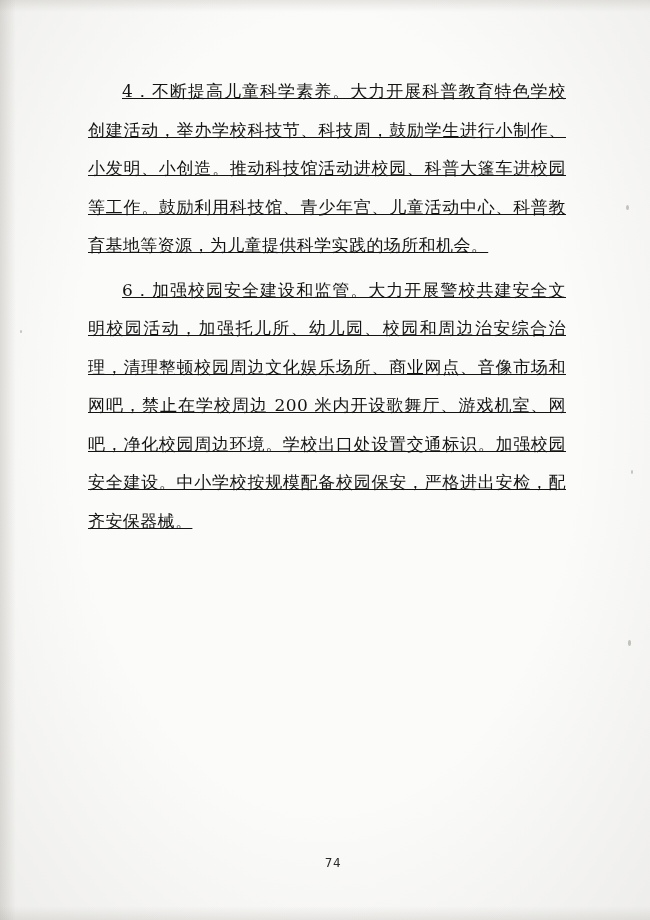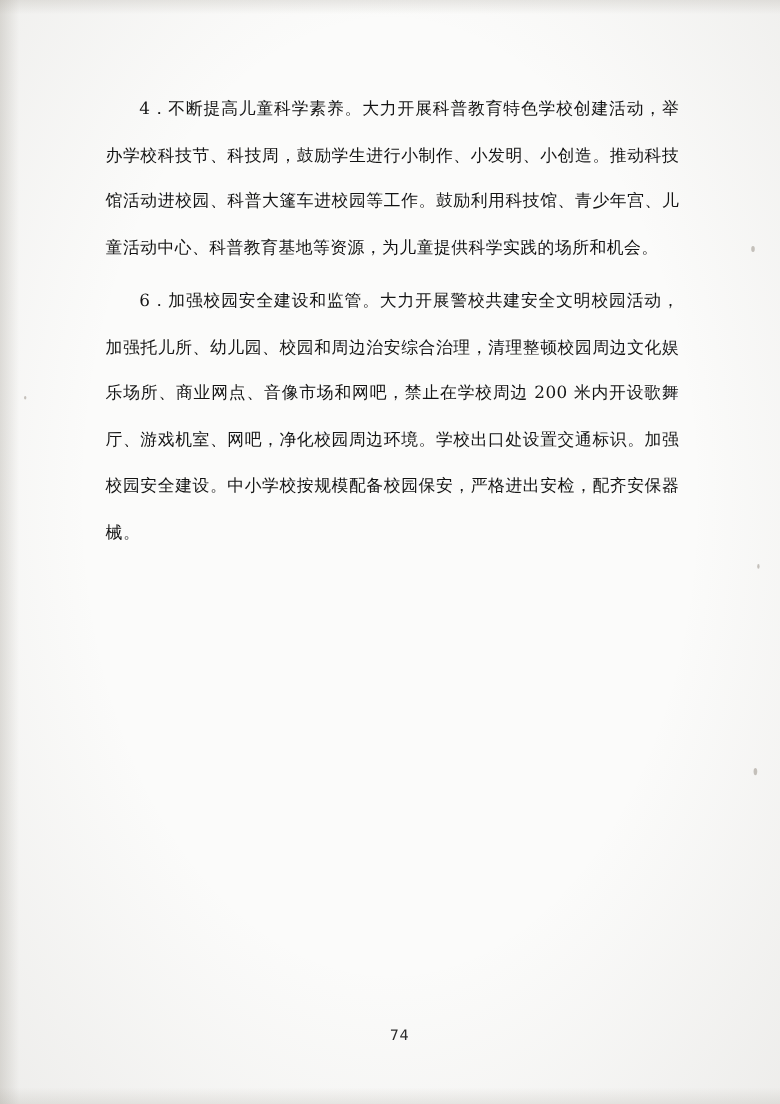--- a/index.html
+++ b/index.html
@@ -53,27 +53,28 @@
 
   .text-body {
     position: absolute;
     left: 88px;
     top: 72px;
     width: 478px;
   }
 
   .para {
     margin: 0 0 6px 0;
-    font-size: 14px;
+    font-size: 17px;
     line-height: 38.5px;
     text-align: justify;
     text-justify: inter-character;
     letter-spacing: 0.4px;
     text-indent: 2em;
     color: #141414;
+    text-decoration: underline;
   }
 
   .page-number {
     position: absolute;
     left: 16px;
     right: 0;
     top: 856px;
     text-align: center;
     font-size: 12px;
     font-family: "DejaVu Sans", "Liberation Sans", sans-serif;

